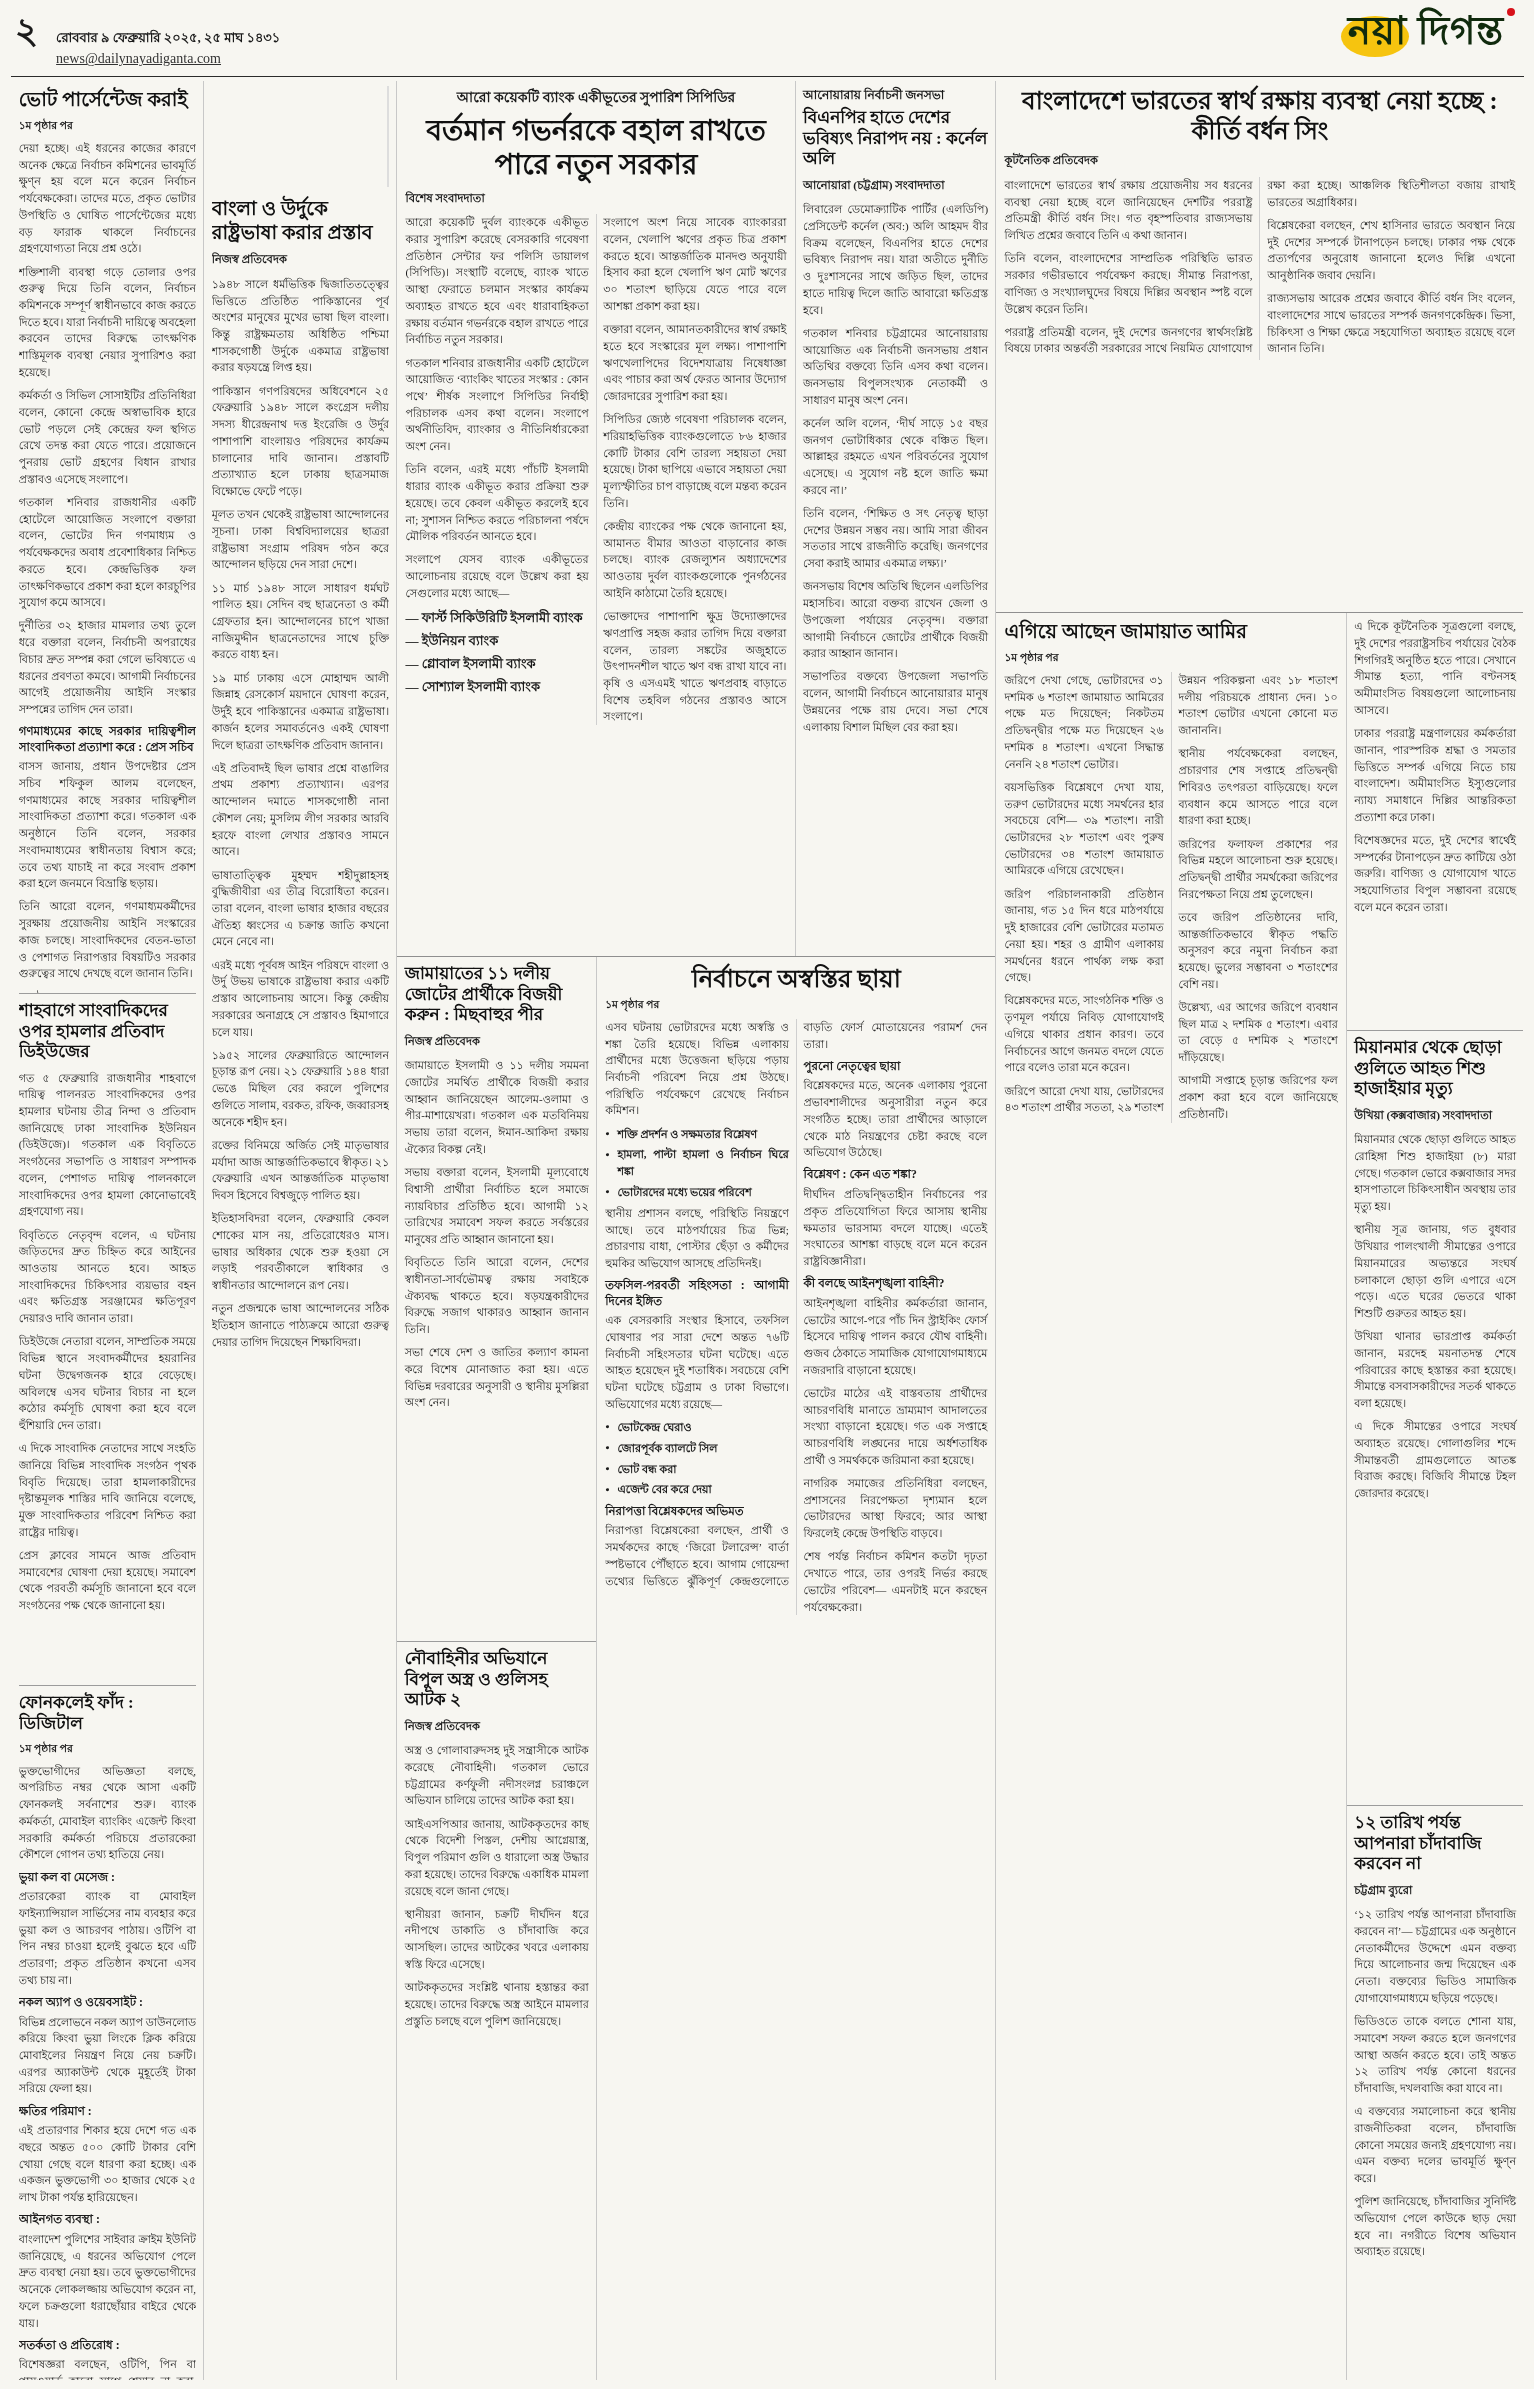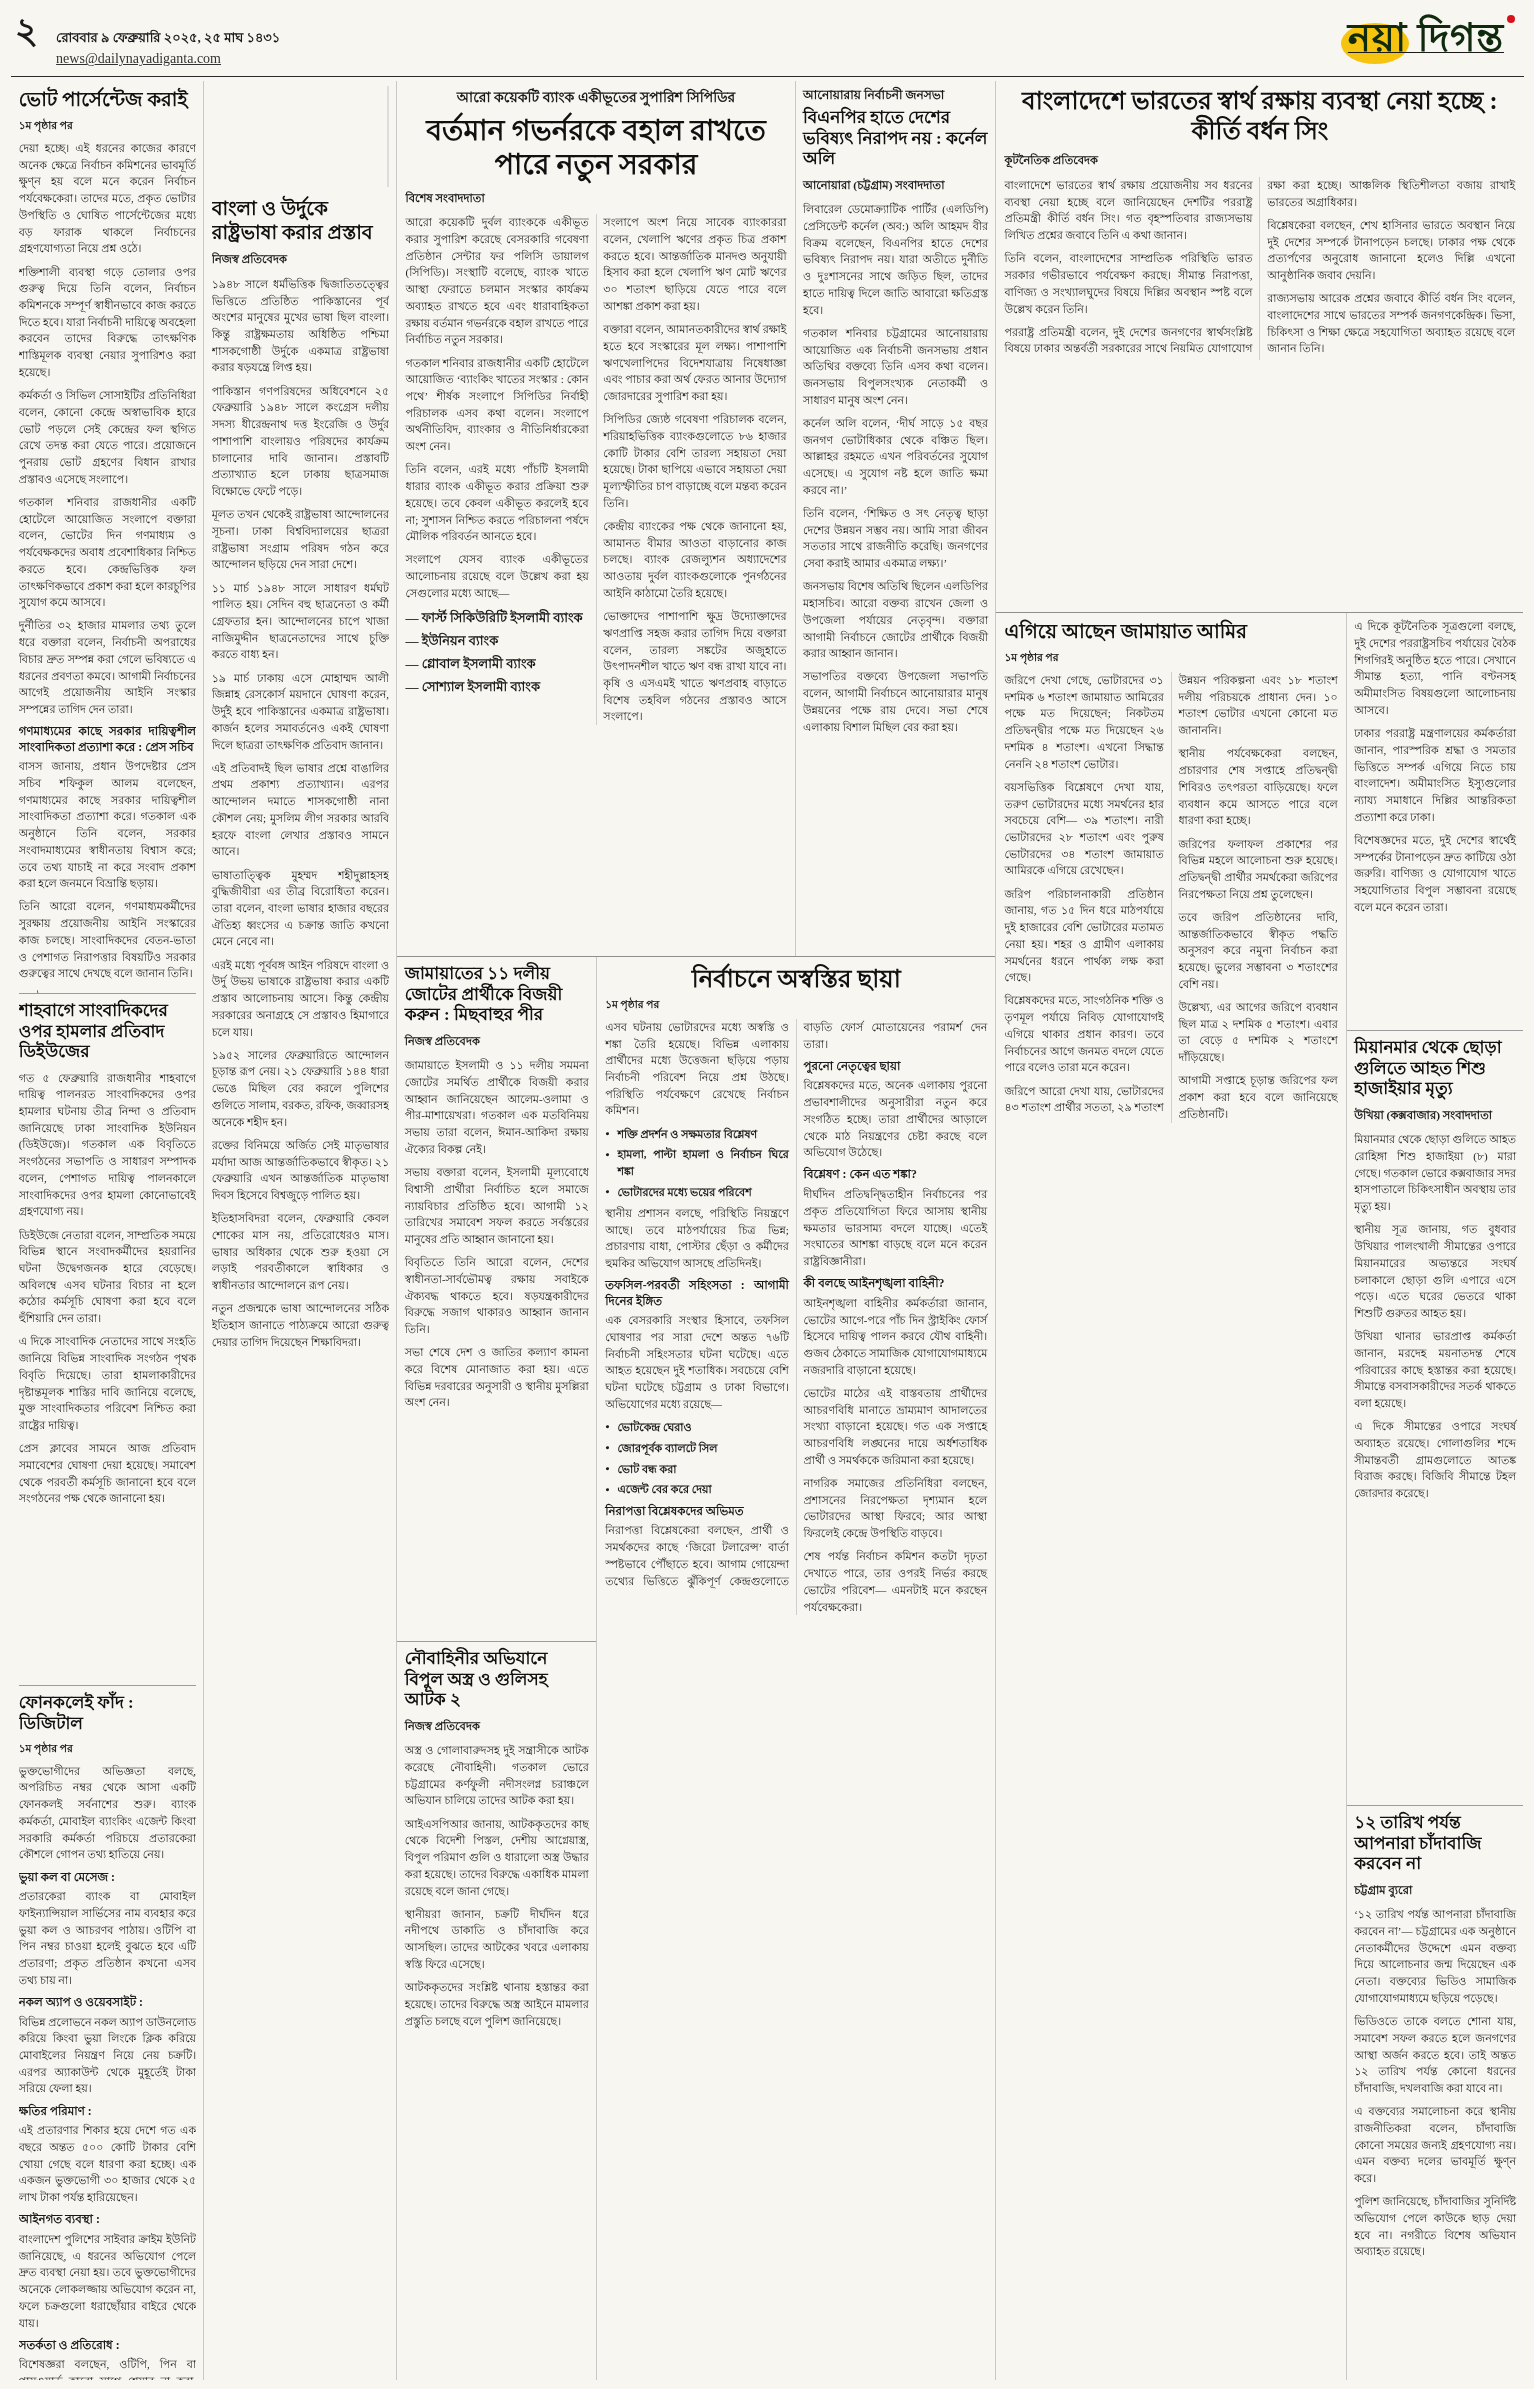--- a/index.html
+++ b/index.html
@@ -16,21 +16,21 @@
   
   .masthead {
     display:flex; align-items:flex-start;
     border-bottom:1.6px solid #2b2b2b;
     padding:1.6px 3.3px 6.5px; height:70px;
   }
   .pageno { font-size:36px; font-weight:bold; line-height:1; margin-top:4.9px; }
   .dateline-wrap { margin-left:18px; margin-top:20px; flex:1; }
   .dateline { font-size:13px; font-weight:bold; }
   .email { font-size:14px; color:#333; margin-top:2.4px;text-decoration:underline; }
-  .logo { position:relative; margin-top:7px; padding-right:4.9px;text-decoration:underline; }
+  .logo { position:relative; margin-top:0; padding-right:4.9px; }
   .logo-sun {
     position:absolute; left:-6.5px; top:8.1px; width:68px; height:41px;
     background:#f6c40f; border-radius:50%;
   }
   .logo-text {
     position:relative; font-size:39px; font-weight:bold; color:#102a0d;
     letter-spacing:0.8px; line-height:1.2;
   }
   .logo-dot { position:relative; display:inline-block; width:8.1px; height:8.1px; background:#d8121a; border-radius:50%; margin-left:3.3px; vertical-align:top; }
 
@@ -137,20 +137,21 @@
             <h4>গণমাধ্যমের কাছে সরকার দায়িত্বশীল সাংবাদিকতা প্রত্যাশা করে : প্রেস সচিব</h4>
             <p>বাসস জানায়, প্রধান উপদেষ্টার প্রেস সচিব শফিকুল আলম বলেছেন, গণমাধ্যমের কাছে সরকার দায়িত্বশীল সাংবাদিকতা প্রত্যাশা করে। গতকাল এক অনুষ্ঠানে তিনি বলেন, সরকার সংবাদমাধ্যমের স্বাধীনতায় বিশ্বাস করে; তবে তথ্য যাচাই না করে সংবাদ প্রকাশ করা হলে জনমনে বিভ্রান্তি ছড়ায়।</p>
             <p>তিনি আরো বলেন, গণমাধ্যমকর্মীদের সুরক্ষায় প্রয়োজনীয় আইনি সংস্কারের কাজ চলছে। সাংবাদিকদের বেতন-ভাতা ও পেশাগত নিরাপত্তার বিষয়টিও সরকার গুরুত্বের সাথে দেখছে বলে জানান তিনি।</p>
             <p>অনুষ্ঠানে অন্য বক্তারা বলেন, গুজব ও অপতথ্যের বিস্তার ঠেকাতে পেশাদার সাংবাদিকতার বিকল্প নেই। প্রান্তিক পর্যায়ের সংবাদকর্মীদের প্রশিক্ষণের ওপরও গুরুত্বারোপ করেন তারা।</p>
           </div>
       </article>
       <article class="article" style="height:692px">
         <h2 class="headline h-sm">শাহবাগে সাংবাদিকদের ওপর হামলার প্রতিবাদ ডিইউজের</h2>
         <div class="body">
             <p>গত ৫ ফেব্রুয়ারি রাজধানীর শাহবাগে দায়িত্ব পালনরত সাংবাদিকদের ওপর হামলার ঘটনায় তীব্র নিন্দা ও প্রতিবাদ জানিয়েছে ঢাকা সাংবাদিক ইউনিয়ন (ডিইউজে)। গতকাল এক বিবৃতিতে সংগঠনের সভাপতি ও সাধারণ সম্পাদক বলেন, পেশাগত দায়িত্ব পালনকালে সাংবাদিকদের ওপর হামলা কোনোভাবেই গ্রহণযোগ্য নয়।</p>
+            <p>বিবৃতিতে নেতৃবৃন্দ বলেন, এ ঘটনায় জড়িতদের দ্রুত চিহ্নিত করে আইনের আওতায় আনতে হবে। আহত সাংবাদিকদের চিকিৎসার ব্যয়ভার বহন এবং ক্ষতিগ্রস্ত সরঞ্জামের ক্ষতিপূরণ দেয়ারও দাবি জানান তারা।</p>
             <p>ডিইউজে নেতারা বলেন, সাম্প্রতিক সময়ে বিভিন্ন স্থানে সংবাদকর্মীদের হয়রানির ঘটনা উদ্বেগজনক হারে বেড়েছে। অবিলম্বে এসব ঘটনার বিচার না হলে কঠোর কর্মসূচি ঘোষণা করা হবে বলে হুঁশিয়ারি দেন তারা।</p>
             <p>এ দিকে সাংবাদিক নেতাদের সাথে সংহতি জানিয়ে বিভিন্ন সাংবাদিক সংগঠন পৃথক বিবৃতি দিয়েছে। তারা হামলাকারীদের দৃষ্টান্তমূলক শাস্তির দাবি জানিয়ে বলেছে, মুক্ত সাংবাদিকতার পরিবেশ নিশ্চিত করা রাষ্ট্রের দায়িত্ব।</p>
             <p>প্রেস ক্লাবের সামনে আজ প্রতিবাদ সমাবেশের ঘোষণা দেয়া হয়েছে। সমাবেশ থেকে পরবর্তী কর্মসূচি জানানো হবে বলে সংগঠনের পক্ষ থেকে জানানো হয়।</p>
           </div>
       </article>
       <article class="article" style="flex:1">
         <h2 class="headline h-sm">ফোনকলেই ফাঁদ : ডিজিটাল</h2>
         <div class="continued">১ম পৃষ্ঠার পর</div>
         <div class="body">
             <p>ভুক্তভোগীদের অভিজ্ঞতা বলছে, অপরিচিত নম্বর থেকে আসা একটি ফোনকলই সর্বনাশের শুরু। ব্যাংক কর্মকর্তা, মোবাইল ব্যাংকিং এজেন্ট কিংবা সরকারি কর্মকর্তা পরিচয়ে প্রতারকেরা কৌশলে গোপন তথ্য হাতিয়ে নেয়।</p>

